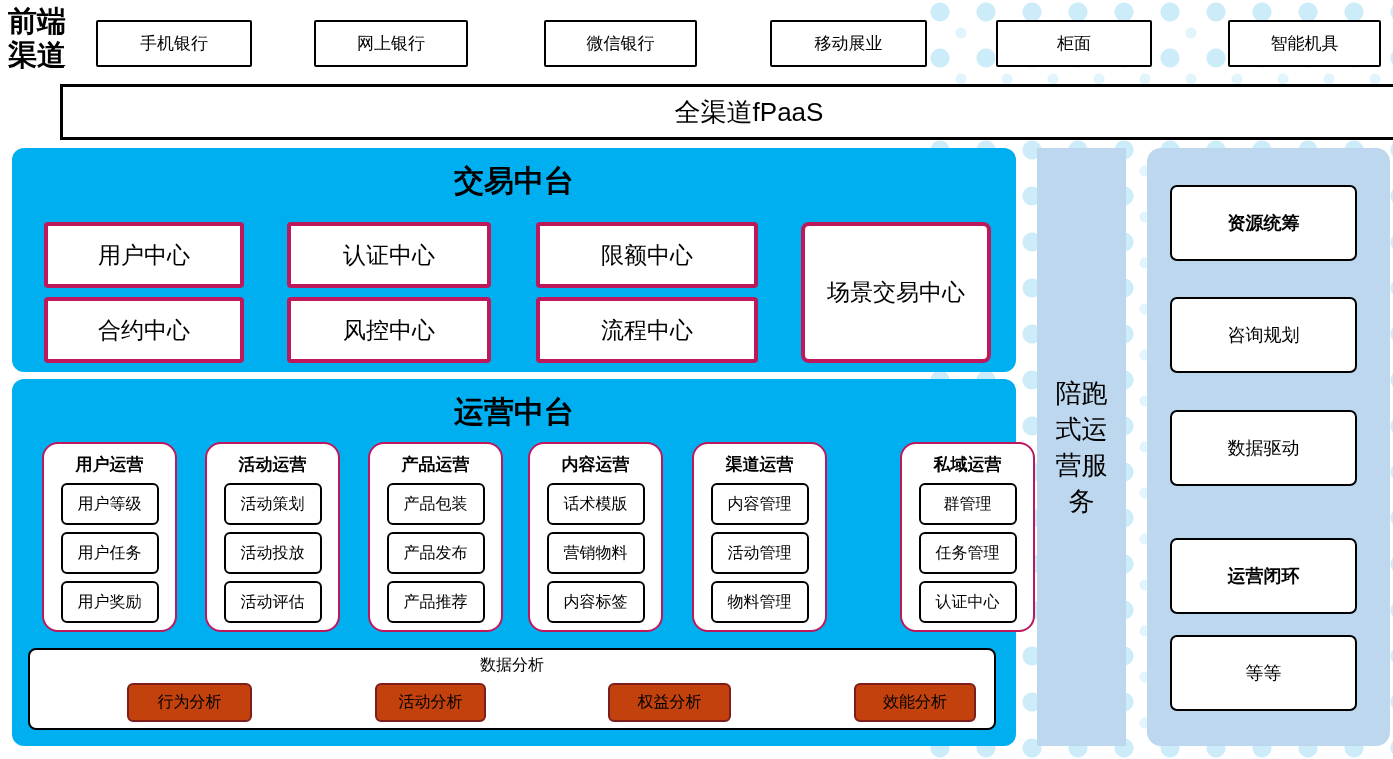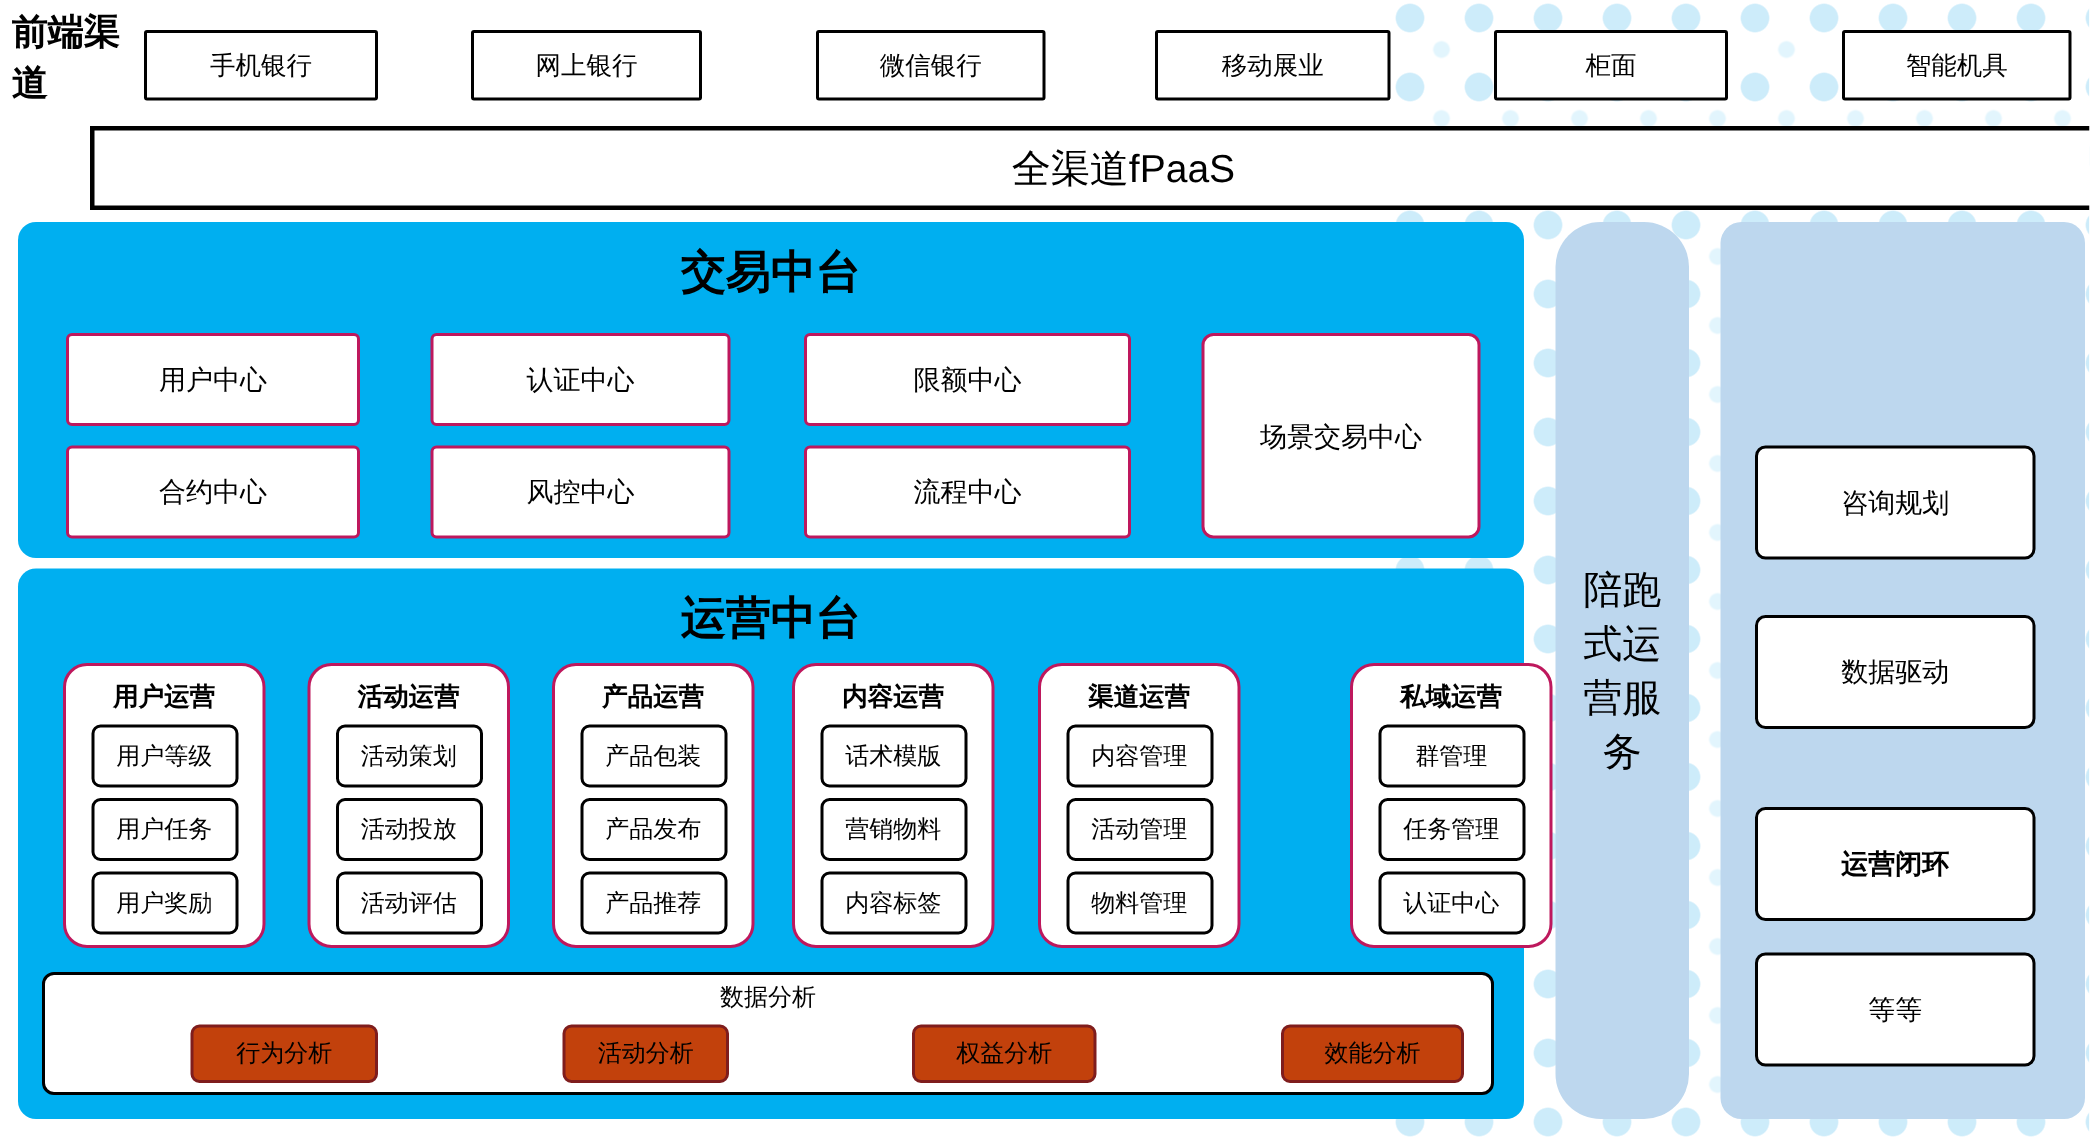--- a/index.html
+++ b/index.html
@@ -12,21 +12,21 @@
       radial-gradient(circle at 12px 12px, #cdecfa 9px, rgba(255,255,255,0) 10px),
       radial-gradient(circle at 10px 10px, #e2f5fd 5px, rgba(255,255,255,0) 6px);
     background-size:46px 46px, 46px 46px;
     background-position:0 0, 23px 23px;
   }
 
   
   .front-label {
     position:absolute; left:8px; top:4px; z-index:1;
     font-family:"DejaVu Serif","Liberation Serif",serif;
-    font-weight:bold; font-size:24px; line-height:34px; width:72px;
+    font-weight:bold; font-size:29px; line-height:34px; width:72px;
   }
   .channel-box {
     position:absolute; top:20px; height:43px; z-index:1; background:#fff;
     border:2px solid #000; border-radius:2px;
     display:flex; align-items:center; justify-content:center; font-size:17px;
   }
   .ch0 { left:96px;  width:152px; }
   .ch1 { left:314px; width:150px; }
   .ch2 { left:544px; width:149px; }
   .ch3 { left:770px; width:153px; }
@@ -39,22 +39,22 @@
     display:flex; align-items:center; justify-content:center; font-size:26px;margin-left:48px;
   }
 
   
   .panel-blue { position:absolute; z-index:1; background:#00AFF0; border-radius:12px; }
   #trade-panel { left:12px; top:148px; width:1004px; height:224px; }
   #ops-panel   { left:12px; top:379px; width:1004px; height:367px; }
   .panel-title { text-align:center; font-size:30px; font-weight:bold; padding-top:13px; }
 
   .wbox {
-    position:absolute; background:#fff; border:2px solid #be185d; border-radius:4px;
-    display:flex; align-items:center; justify-content:center; font-size:18px;
+    position:absolute; background:#fff; border:4px solid #be185d; border-radius:4px;
+    display:flex; align-items:center; justify-content:center; font-size:23px;
   }
   
   .t00 { left:32px;  top:74px;  width:192px; height:58px; }
   .t01 { left:275px; top:74px;  width:196px; height:58px; }
   .t02 { left:524px; top:74px;  width:214px; height:58px; }
   .t10 { left:32px;  top:149px; width:192px; height:58px; }
   .t11 { left:275px; top:149px; width:196px; height:58px; }
   .t12 { left:524px; top:149px; width:214px; height:58px; }
   .t-tall { left:789px; top:74px; width:182px; height:133px; border-radius:8px; }
 
@@ -84,21 +84,21 @@
     display:flex; align-items:center; justify-content:center; font-size:16px;margin-left:28px;
   }
   .a0 { left:69px;  width:121px; }
   .a1 { left:317px; width:107px; }
   .a2 { left:550px; width:119px; }
   .a3 { left:796px; width:118px; }
 
   
   .side-bar {
     position:absolute; left:1037px; top:148px; width:89px; height:598px; z-index:1;
-    background:#BDD7EE; display:flex; align-items:center; justify-content:center;border-radius:30px;
+    background:#BDD7EE; display:flex; align-items:center; justify-content:center;
   }
   .side-bar span {
     display:block; width:56px; font-size:26px; line-height:36px;
     text-align:center; word-break:break-all;
   }
   .right-panel {
     position:absolute; left:1147px; top:148px; width:243px; height:598px; z-index:1;
     background:#BDD7EE; border-radius:14px;
   }
   .rbox {
@@ -187,19 +187,20 @@
       <div class="abox a2">权益分析</div>
       <div class="abox a3">效能分析</div>
     </div>
   </div>
 
   <div class="side-bar">
     <span>陪跑式运营服务</span>
   </div>
 
   <div class="right-panel">
+    <div class="rbox r0">资源统筹</div>
     <div class="rbox r1">咨询规划</div>
     <div class="rbox r2">数据驱动</div>
     <div class="rbox r3">运营闭环</div>
     <div class="rbox r4">等等</div>
   </div>
 
 </div>
 
 </body></html>

